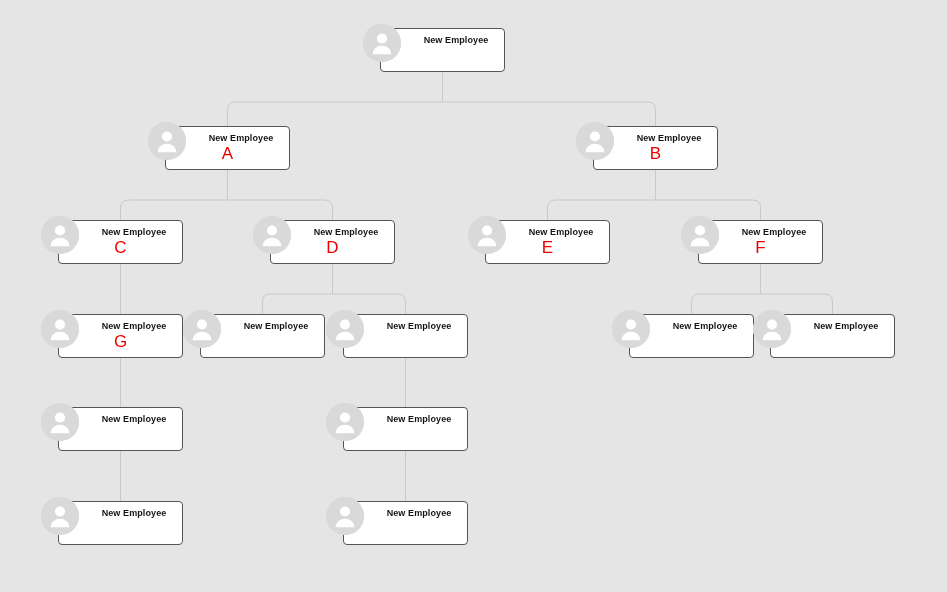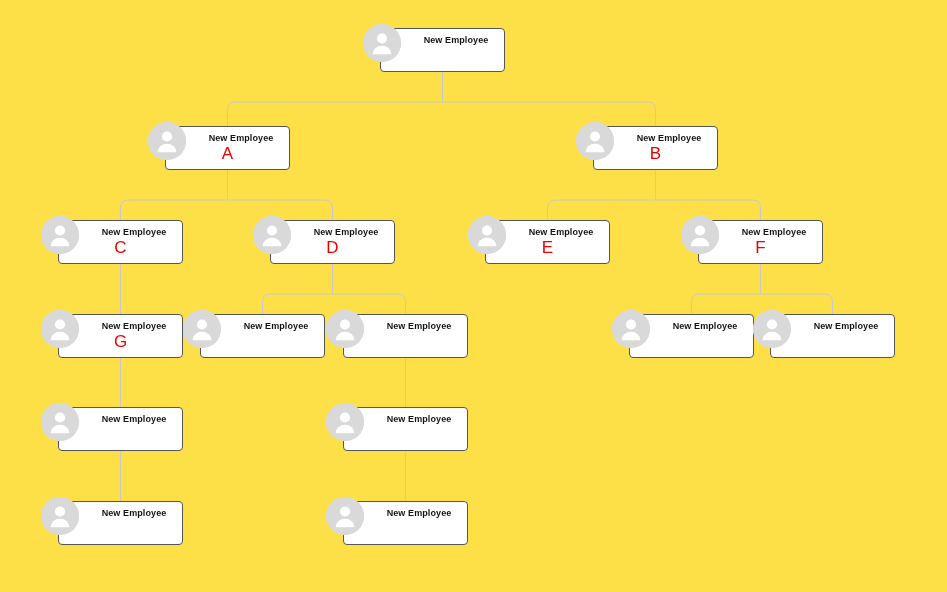--- a/index.html
+++ b/index.html
@@ -9,21 +9,21 @@
     background: #ffffff;
   }
   body {
     font-family: "Liberation Sans", sans-serif;
     -webkit-font-smoothing: antialiased;
   }
   #canvas {
     position: relative;
     width: 947px;
     height: 592px;
-    background: #fde047;
+    background: #e5e5e5;
     overflow: hidden;
   }
   #connectors {
     position: absolute;
     left: 0;
     top: 0;
     width: 947px;
     height: 592px;
     pointer-events: none;
     z-index: 1;

